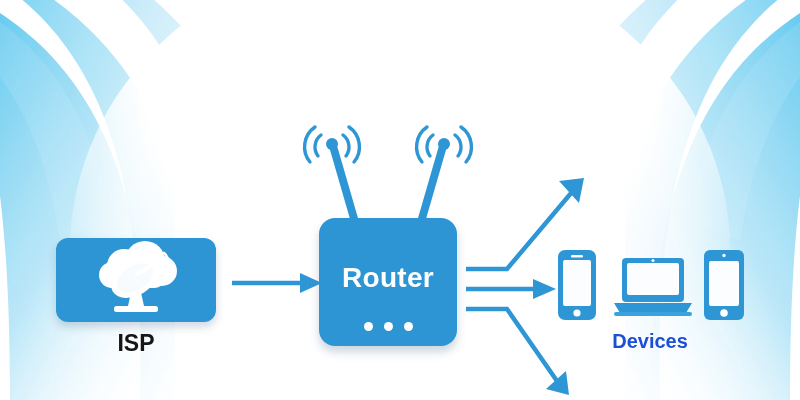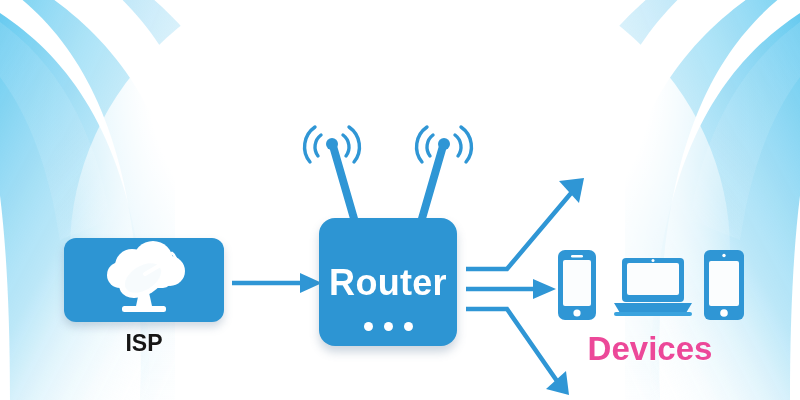--- a/index.html
+++ b/index.html
@@ -34,21 +34,21 @@
     font-size: 38px;
     letter-spacing: 0.5px;
     color: #1d6d9e;
     text-shadow: 0 1px 1px rgba(255,255,255,0.9);
     white-space: nowrap;
   }
 
   
   #isp-node {
     position: absolute;
-    left: 64px;
+    left: 56px;
     top: 238px;
     width: 136px;
     height: 84px;
     border-radius: 21px;
   }
   #isp-box {
     position: absolute;
     left: 0; top: 0;
     width: 160px;
     height: 84px;
@@ -98,21 +98,21 @@
     background: #2d95d3;
     border-radius: 16px;
     box-shadow: 0 6px 10px rgba(90,120,150,0.3);
   }
   #router-label {
     position: absolute;
     left: 31px;
     top: 140px;
     width: 138px;
     text-align: center;
-    font-size: 36px;
+    font-size: 28px;
     font-weight: bold;
     color: #ffffff;
     letter-spacing: 0.3px;
   }
   #router-leds {
     position: absolute;
     left: 31px;
     top: 200px;
     width: 138px;
     display: flex;
@@ -148,23 +148,23 @@
     left: 0; top: 0;
     width: 196px;
     height: 78px;
   }
   #devices-label {
     position: absolute;
     left: 0;
     top: 84px;
     width: 196px;
     text-align: center;
-    font-size: 33px;
+    font-size: 20px;
     font-weight: bold;
-    color: #ec4899;
+    color: #1d4ed8;
     text-shadow: 0 1px 1px rgba(255,255,255,0.8);
   }
 </style>
 </head>
 <body>
 
 <div id="canvas">
 
   <svg id="bg-ribbons" viewBox="0 0 800 400">
     <defs>

